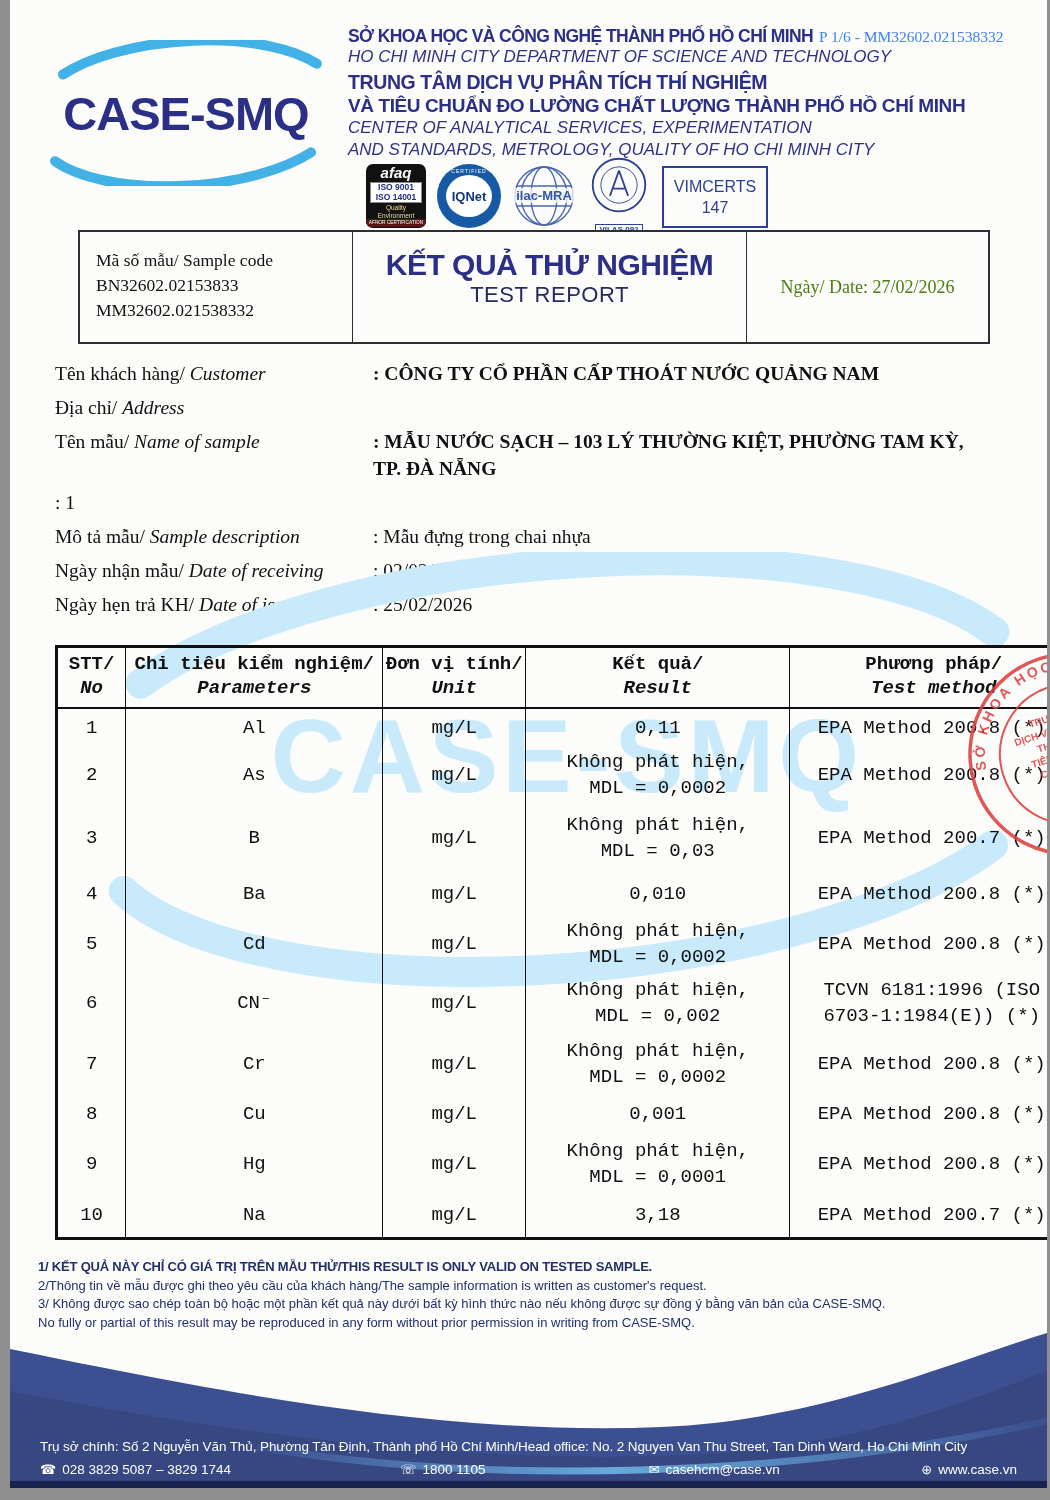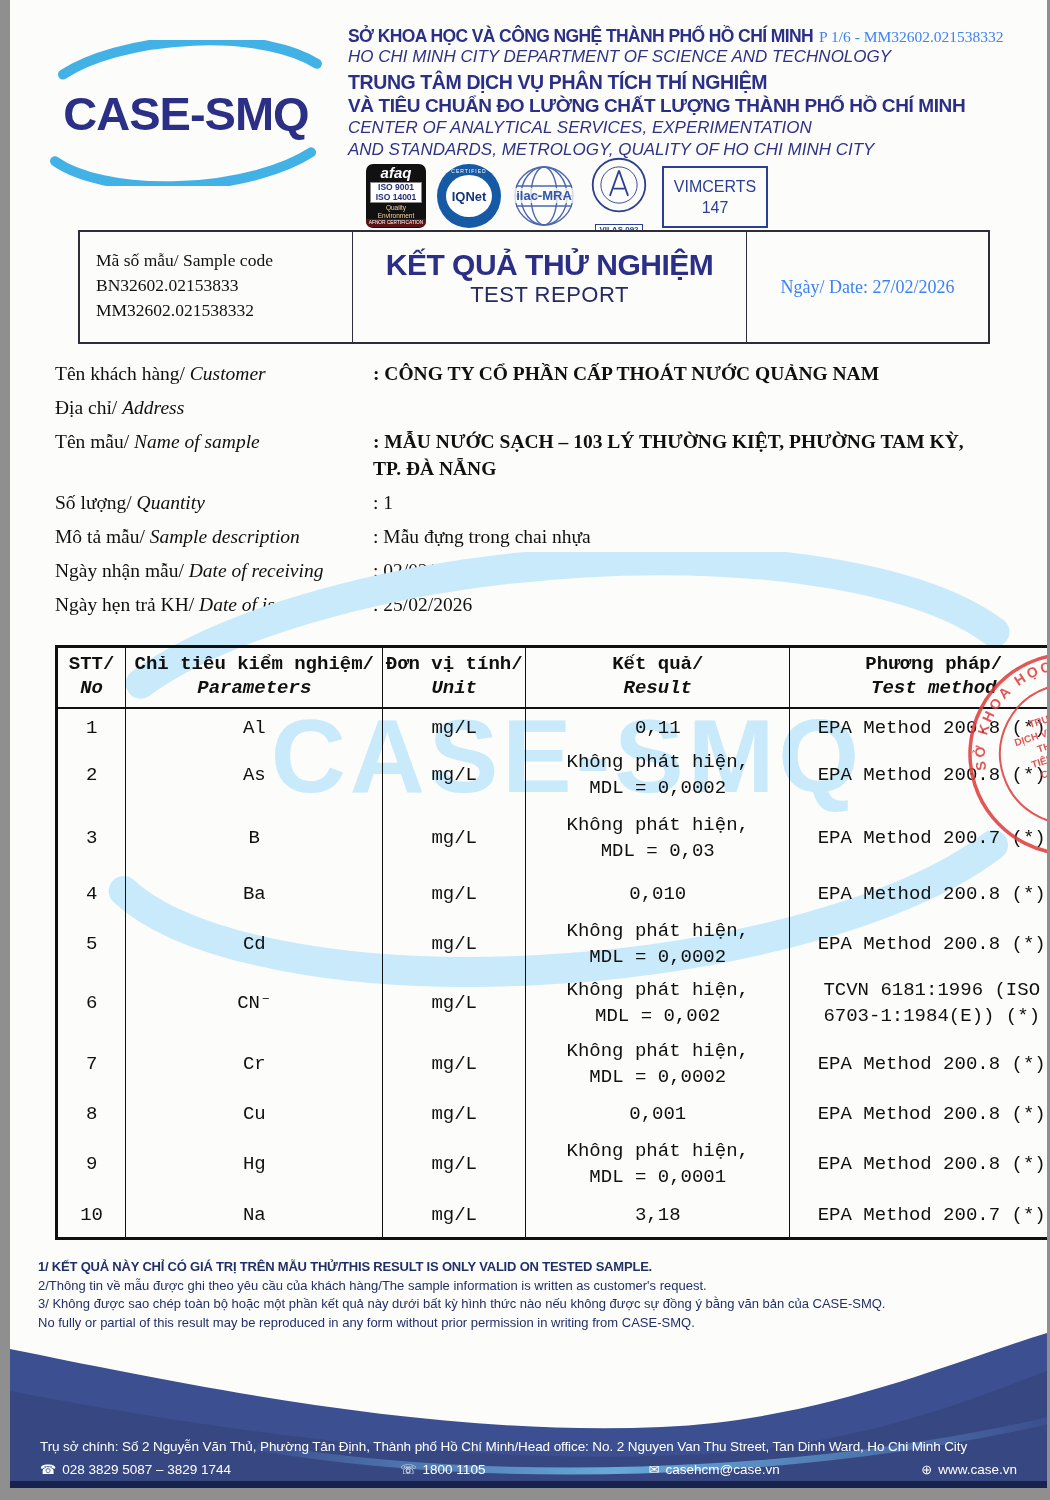--- a/index.html
+++ b/index.html
@@ -33,21 +33,21 @@
   .b-boa{width:64px;text-align:center;position:relative;}
   .b-vilas{display:inline-block;border:1px solid #2b3f93;color:#2b3f93;font-family:"Liberation Sans",sans-serif;font-size:8px;font-weight:bold;padding:0 3px;margin-top:1px;background:#fff;}
   .b-vim{width:102px;height:58px;border:2.5px solid #2b3f93;display:flex;flex-direction:column;align-items:center;justify-content:center;color:#2b3f93;font-family:"Liberation Sans",sans-serif;font-size:16px;line-height:21px;background:#fcfcfa;margin-top:1px;}
 
   
   .samplebox{left:68px;top:230px;width:908px;height:110px;border:2px solid #2e2e38;display:flex;background:#fcfcfa;}
   .sb-c1{width:256px;border-right:1.5px solid #2e2e38;padding:16px 0 0 16px;font-size:17.5px;line-height:25px;color:#111;}
   .sb-c2{width:393px;border-right:1.5px solid #2e2e38;text-align:center;padding-top:16px;}
   .sb-title{font-family:"Liberation Sans",sans-serif;font-weight:bold;font-size:30px;letter-spacing:-0.5px;color:#2b2f85;}
   .sb-sub{font-family:"Liberation Sans",sans-serif;font-size:22px;color:#272a60;letter-spacing:0.5px;}
-  .sb-c3{flex:1;display:flex;align-items:center;justify-content:center;font-size:18px;color:#3b82f6;}
+  .sb-c3{flex:1;display:flex;align-items:center;justify-content:center;font-size:18px;color:#4d7c0f;}
 
   
   .info{left:45px;top:360px;width:960px;color:#101010;}
   .info-row{display:flex;margin-bottom:7px;}
   .info-label{width:318px;font-size:19.5px;line-height:27px;flex:none;}
   .info-label .en{font-style:italic;}
   .info-value{width:610px;font-size:19.5px;line-height:27px;}
   .vbold{font-weight:bold;}
 
   
@@ -164,21 +164,20 @@
       <div class="info-value vbold">: CÔNG TY CỔ PHẦN CẤP THOÁT NƯỚC QUẢNG NAM</div>
     </div>
     <div class="info-row">
       <div class="info-label"><span>Địa chỉ/</span> <span class="en">Address</span></div>
     </div>
     <div class="info-row">
       <div class="info-label"><span>Tên mẫu/</span> <span class="en">Name of sample</span></div>
       <div class="info-value vbold">: MẪU NƯỚC SẠCH – 103 LÝ THƯỜNG KIỆT, PHƯỜNG TAM KỲ, TP. ĐÀ NẴNG</div>
     </div>
     <div class="info-row">
-      <div class="info-label"><span>Số lượng/</span> <span class="en">Quantity</span></div>
       <div class="info-value">: 1</div>
     </div>
     <div class="info-row">
       <div class="info-label"><span>Mô tả mẫu/</span> <span class="en">Sample description</span></div>
       <div class="info-value">: Mẫu đựng trong chai nhựa</div>
     </div>
     <div class="info-row">
       <div class="info-label"><span>Ngày nhận mẫu/</span> <span class="en">Date of receiving</span></div>
       <div class="info-value">: 02/02/2026</div>
     </div>

